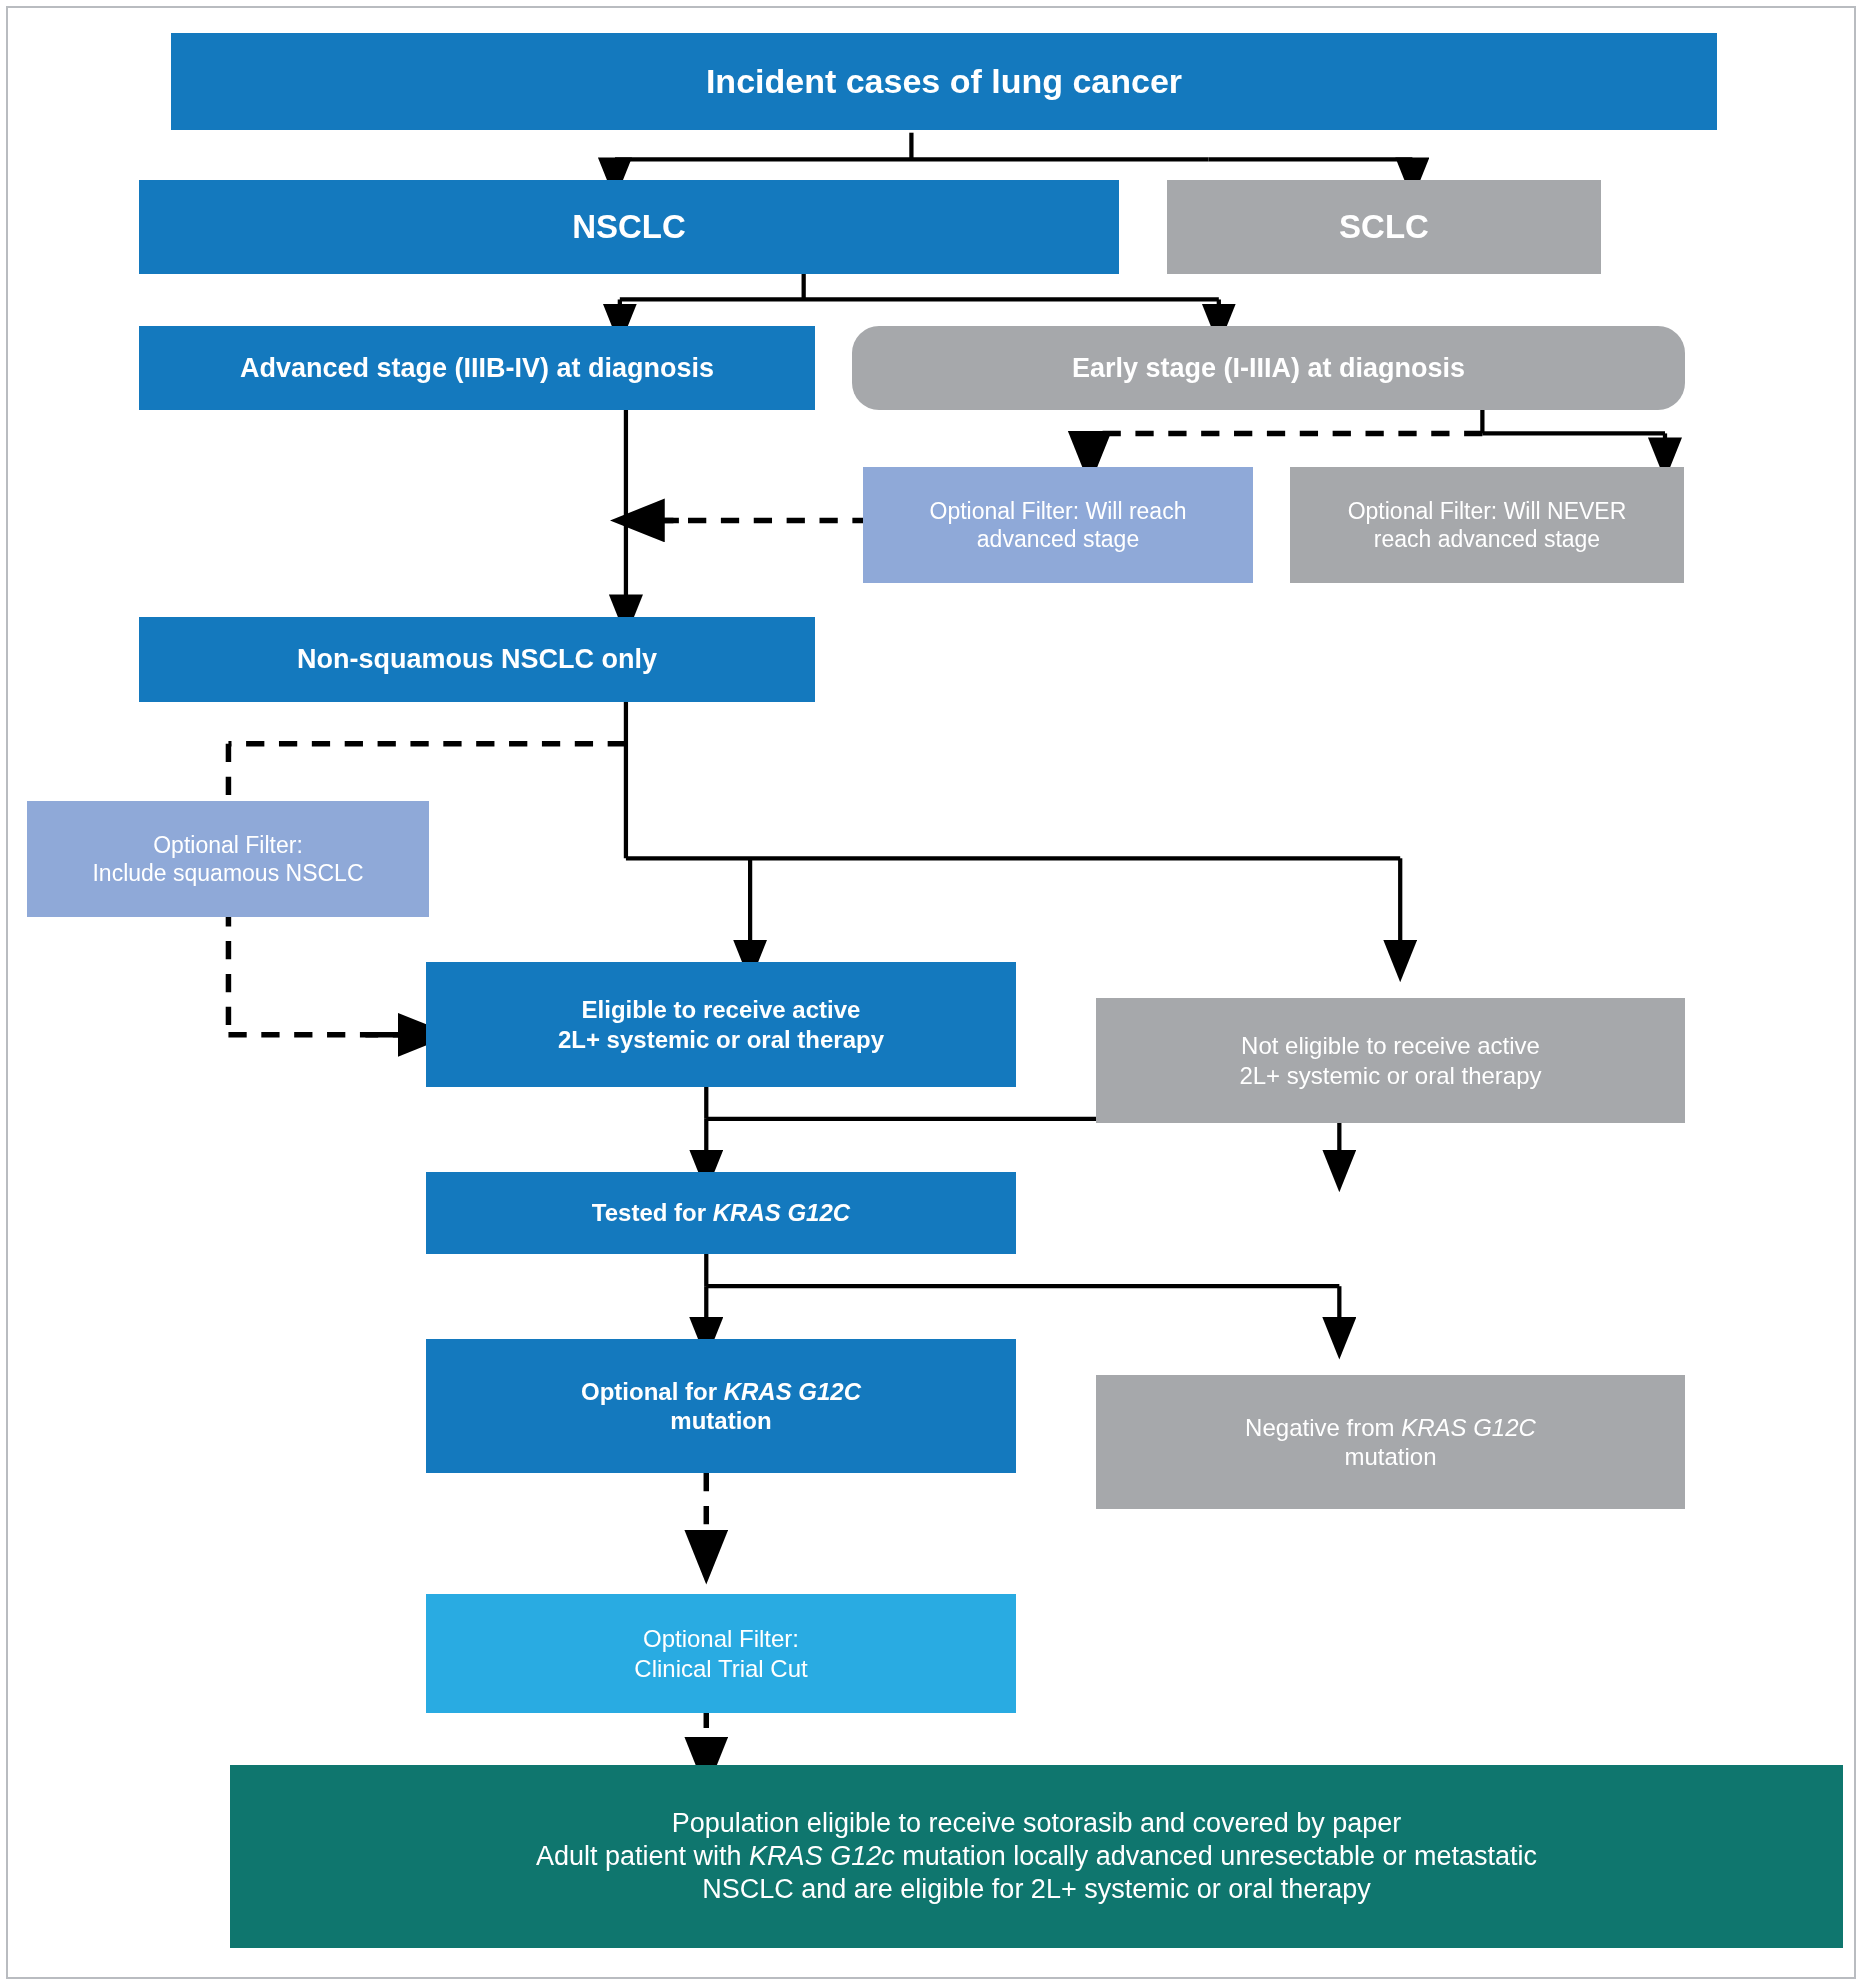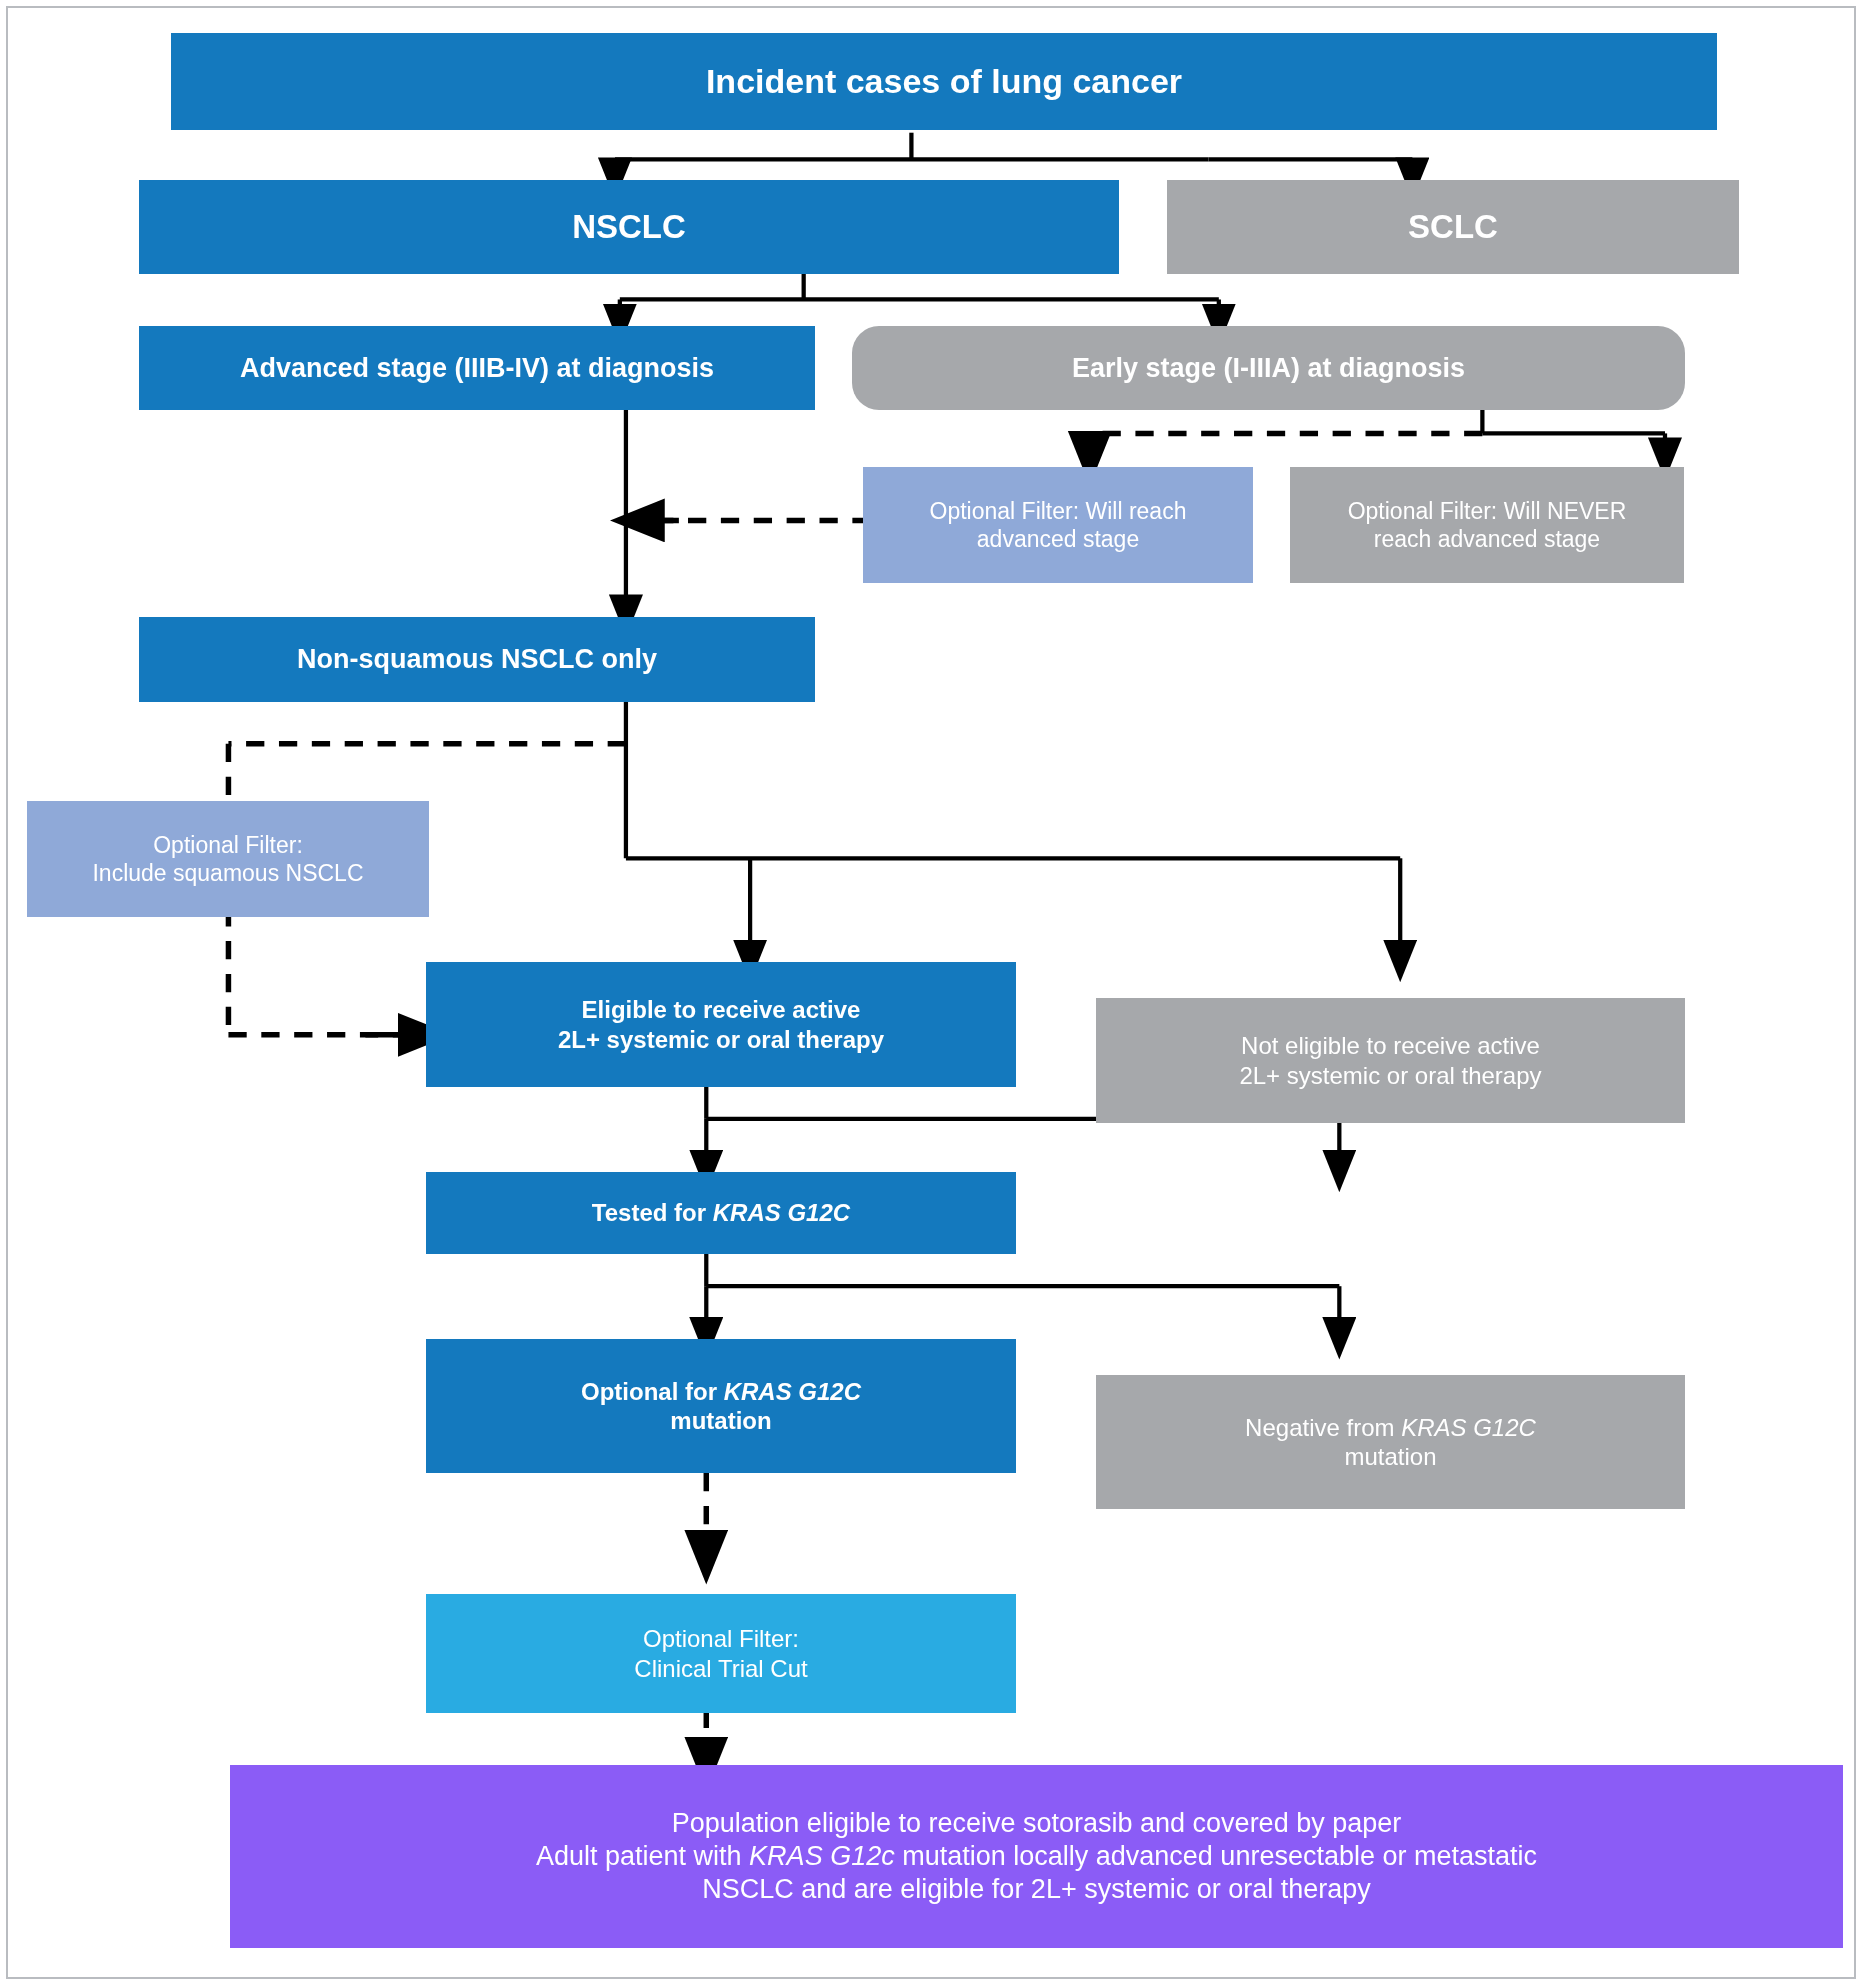--- a/index.html
+++ b/index.html
@@ -44,21 +44,21 @@
     box-sizing: border-box;
     padding: 3.7px 8.5px;
     line-height: 1.22;
     font-weight: bold;
   }
   .node .txt { display: block; width: 100%; }
   .blue   { background: #1479be; }
   .grey   { background: #a6a8ab; }
   .peri   { background: #8fa9d8; }
   .cyan   { background: #29abe2; }
-  .green  { background: #8b5cf6; justify-content: flex-end; }
+  .green  { background: #0f766e; justify-content: flex-end; }
 
   .fs-root   { font-size: 34px; }
   .fs-lvl2   { font-size: 33px; }
   .fs-lvl3   { font-size: 27px; }
   .fs-body   { font-size: 24px; }
   .fs-filter { font-size: 23px; font-weight: normal; margin-top: 7px; }
   .fs-final  { font-size: 27px; font-weight: normal; }
 
   .reg { font-weight: normal; margin-top: 36px; }
   em.gene { font-style: italic; font-weight: inherit; }
@@ -136,21 +136,21 @@
   </svg>
 
   <div class="node blue fs-root" style="left:139px; top:33px; width:1546px; height:97px;margin-left:32px;">
     <span class="txt">Incident cases of lung cancer</span>
   </div>
 
   <div class="node blue fs-lvl2" style="left:139px; top:180px; width:980px; height:94px;">
     <span class="txt">NSCLC</span>
   </div>
 
-  <div class="node grey fs-lvl2" style="left:1167px; top:180px; width:572px; height:94px;">
+  <div class="node grey fs-lvl2" style="left:1167px; top:180px; width:434px; height:94px;">
     <span class="txt">SCLC</span>
   </div>
 
   <div class="node blue fs-lvl3" style="left:139px; top:326px; width:676px; height:84px;">
     <span class="txt">Advanced stage (IIIB-IV) at diagnosis</span>
   </div>
 
   <div class="node grey fs-lvl3" style="left:852px; top:326px; width:833px; height:84px;border-radius:27px;">
     <span class="txt">Early stage (I-IIIA) at diagnosis</span>
   </div>

